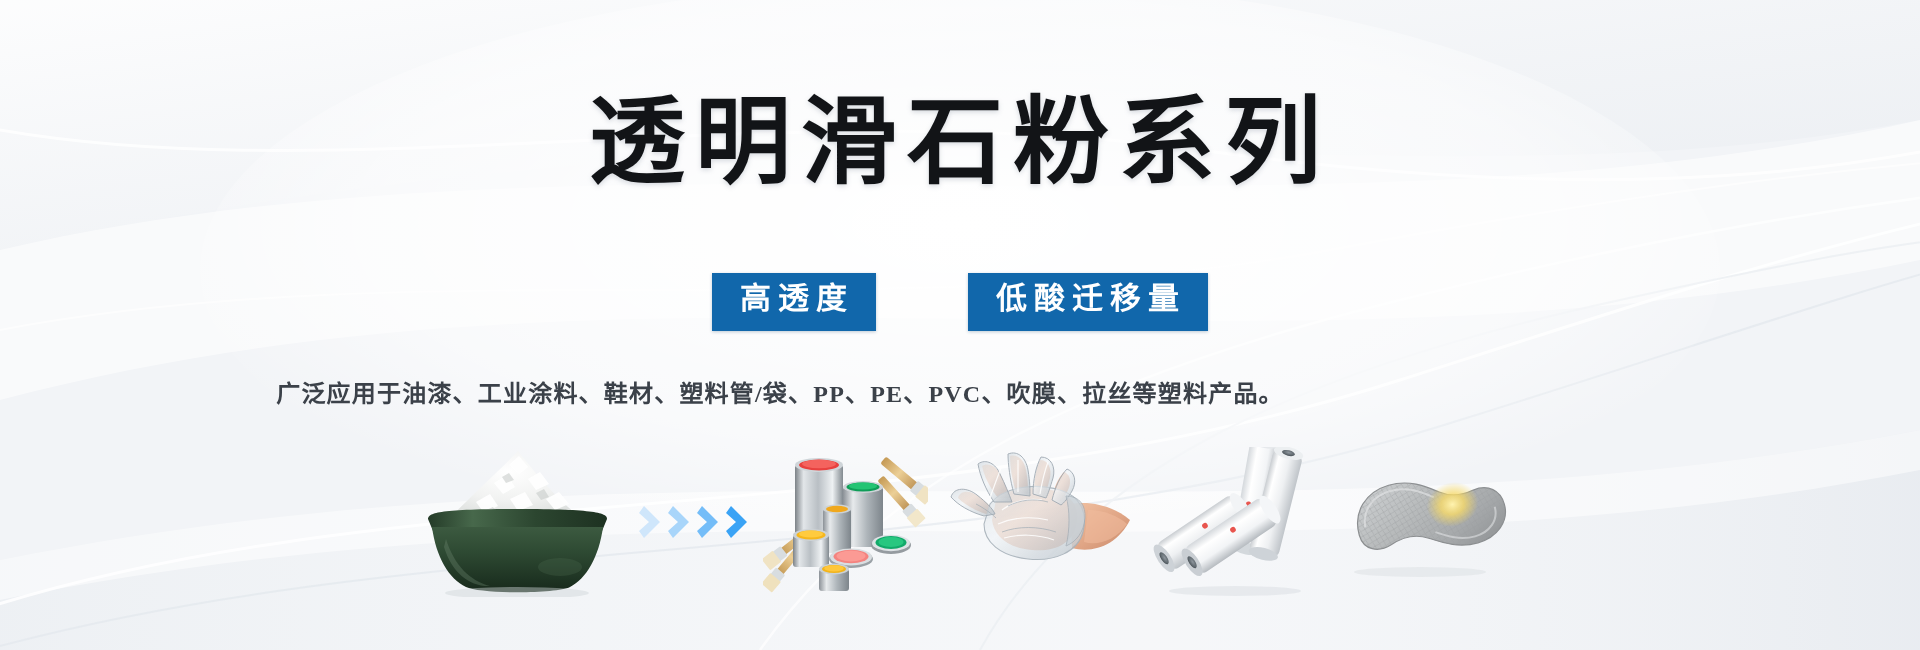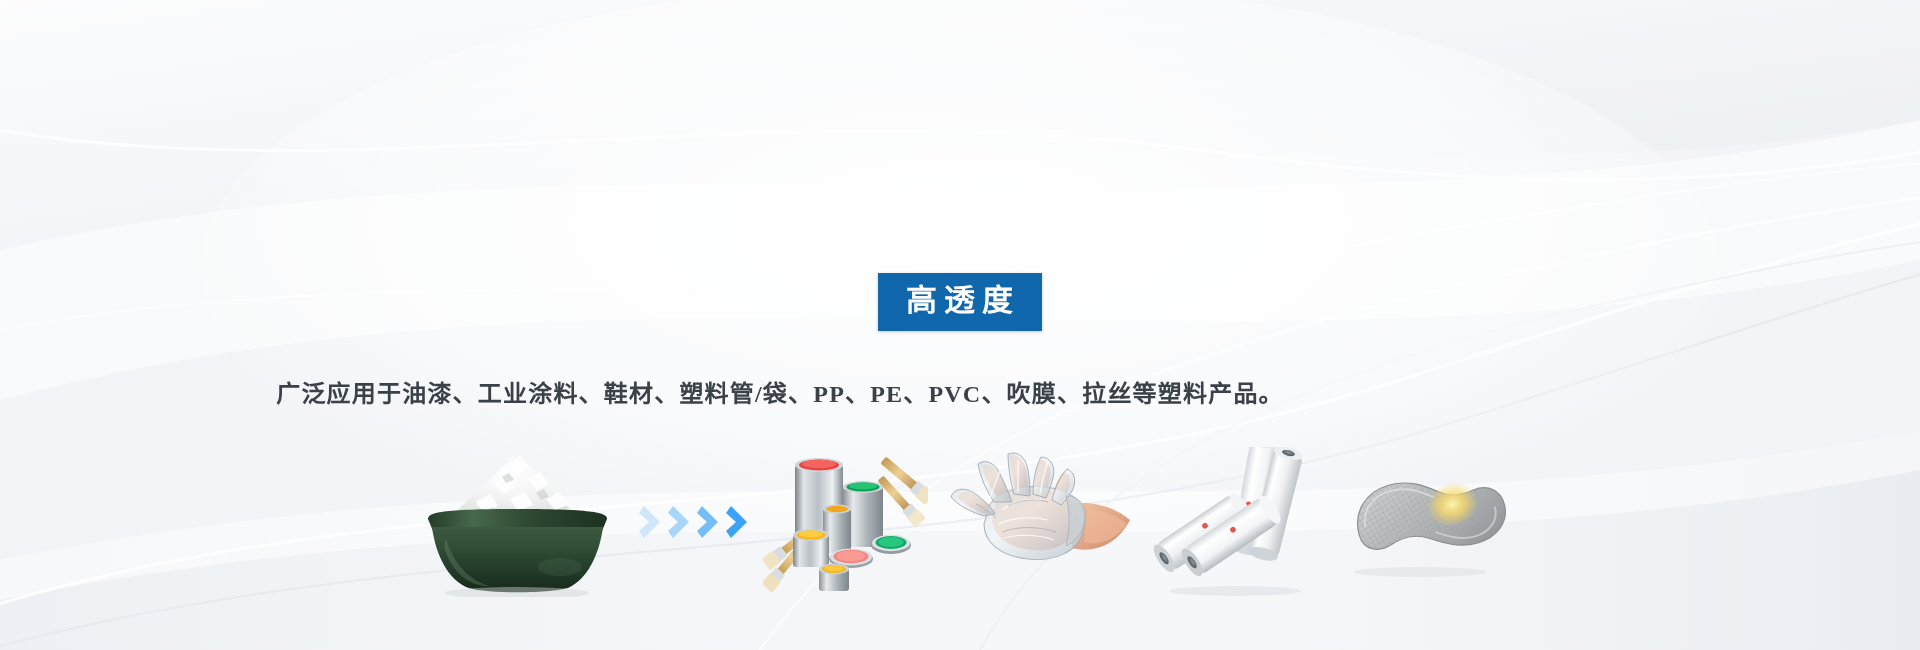--- a/index.html
+++ b/index.html
@@ -42,21 +42,21 @@
     position:absolute;
     top:273px; left:0; width:1920px;
     display:flex;
     justify-content:center;
     align-items:center;
     gap:92px;
   }
   .badge {
     background:#1167ab;
     color:#ffffff;
-    font-family:Liberation Serif, serif;
+    font-family:Liberation Mono, monospace;
     font-size:31px;
     font-weight:700;
     letter-spacing:7px;
     padding:9px 22px 10px 28px;
     line-height:1.25;
     white-space:nowrap;
     box-shadow:0 1px 3px rgba(10,60,100,0.25);
   }
 
   
@@ -134,23 +134,25 @@
       <path d="M-50,660 C420,520 960,580 1460,420 C1700,345 1840,295 1990,255" fill="none" stroke="#e3e8ed" stroke-width="2" opacity="0.8"></path>
       <path d="M-50,120 C300,200 760,90 1200,150 C1560,200 1800,180 1980,140" fill="none" stroke="#ffffff" stroke-width="3" opacity="0.8"></path>
       <path d="M760,650 C880,480 1080,380 1400,300 C1640,240 1820,210 1980,190" fill="none" stroke="#ffffff" stroke-width="2.5" opacity="0.7"></path>
       <path d="M980,650 C1080,470 1300,370 1620,300 C1780,265 1880,245 1980,235" fill="none" stroke="#eceff3" stroke-width="2" opacity="0.9"></path>
       <path d="M0,330 C420,250 900,330 1330,250 C1640,192 1830,170 1980,158" fill="none" stroke="#ffffff" stroke-width="2" opacity="0.6"></path>
 
       <ellipse cx="960" cy="270" rx="760" ry="290" fill="url(#gGlow)"></ellipse>
     </svg>
   </div>
 
+  <div class="title">透明滑石粉系列</div>
 
   <div class="badges">
     <div class="badge">高透度</div>
+    <div class="badge">低酸迁移量</div>
   </div>
 
   <div class="desc">广泛应用于油漆、工业涂料、鞋材、塑料管/袋、PP、PE、PVC、吹膜、拉丝等塑料产品。</div>
 
   <div class="strip">
 
     <div class="slot slot-bowl">
       <svg class="pic" width="215" height="150" viewBox="0 0 215 150" xmlns="http://www.w3.org/2000/svg">
         <defs>
           <linearGradient id="bowlG" x1="0" y1="0" x2="0" y2="1">

